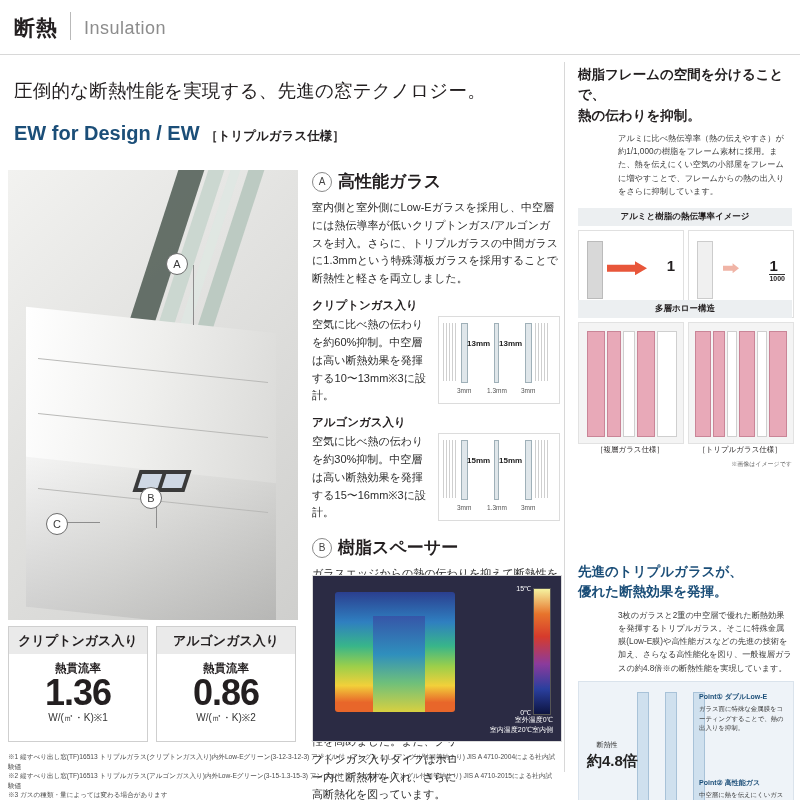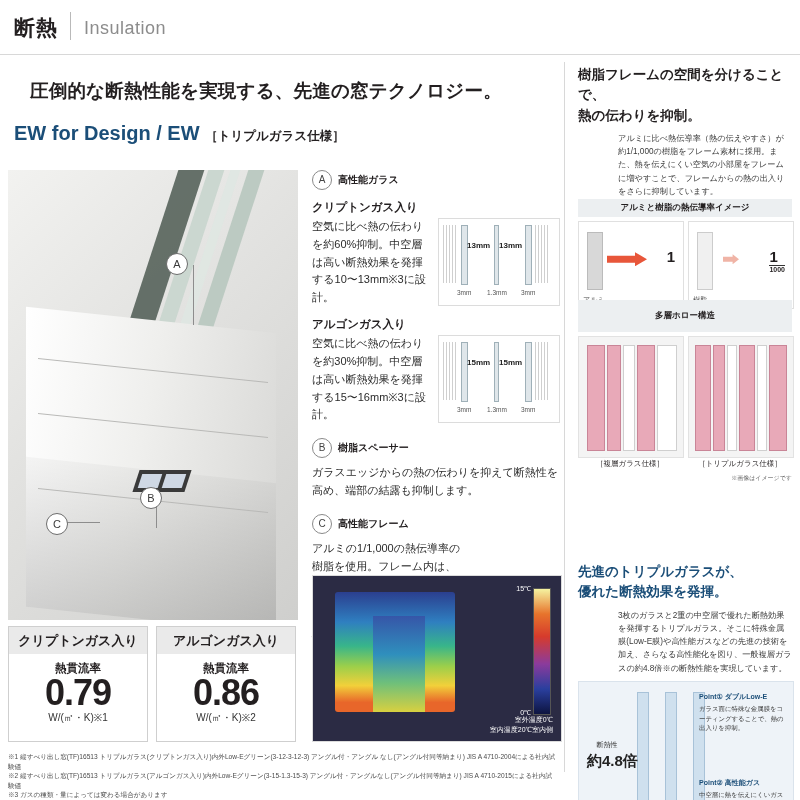--- a/index.html
+++ b/index.html
@@ -9,21 +9,21 @@
   
   .header{position:absolute;left:0;top:0;width:800px;height:54px;border-bottom:1px solid #d8d8d8;}
   .hdr-jp{position:absolute;left:14px;top:14px;font-size:21px;font-weight:bold;letter-spacing:1px;}
   .hdr-div{position:absolute;left:70px;top:12px;width:1px;height:28px;background:#b9b9b9;}
   .hdr-en{position:absolute;left:84px;top:18px;font-size:18px;color:#8c8c8c;letter-spacing:.5px;}
 
   
   .col-div{position:absolute;left:564px;top:62px;width:1px;height:710px;background:#d8d8d8;}
 
   
-  .lead{position:absolute;left:30px;top:78px;width:545px;font-size:18.5px;font-weight:bold;letter-spacing:.2px;}
+  .lead{position:absolute;left:14px;top:78px;width:545px;font-size:18.5px;font-weight:normal;letter-spacing:.2px;}
   .prod{position:absolute;left:14px;top:122px;font-size:20px;font-weight:bold;color:#1b4e78;}
   .prod .small{font-size:12.5px;font-weight:bold;color:#231f20;}
 
   
   .photo{position:absolute;left:8px;top:170px;width:290px;height:450px;background:linear-gradient(135deg,#f2f2f0 0%,#e3e3e1 40%,#cfcfcd 100%);overflow:hidden;}
   .glass1{position:absolute;left:150px;top:-10px;width:16px;height:330px;background:#c9d6cf;transform:skewX(-18deg);opacity:.95;}
   .glass2{position:absolute;left:172px;top:-10px;width:10px;height:330px;background:#dfe7e2;transform:skewX(-18deg);opacity:.9;}
   .glass3{position:absolute;left:190px;top:-10px;width:16px;height:330px;background:#b9c8c0;transform:skewX(-18deg);opacity:.95;}
   .glassdark{position:absolute;left:120px;top:-10px;width:26px;height:330px;background:#4d5a52;transform:skewX(-18deg);opacity:.85;}
   .sashbody{position:absolute;left:18px;top:150px;width:250px;height:300px;background:linear-gradient(100deg,#ffffff 0%,#efefed 45%,#d6d6d4 100%);transform:skewY(6deg);}
@@ -45,21 +45,21 @@
   .perf .sub{font-size:11.5px;font-weight:bold;margin-top:7px;}
   .perf .val{font-size:36px;font-weight:bold;line-height:38px;letter-spacing:-1px;margin-top:-2px;}
   .perf .unit{font-size:10px;color:#333;margin-top:-2px;}
 
   .footnote{position:absolute;left:8px;top:752px;width:548px;font-size:6.6px;line-height:1.45;color:#4a4a4a;}
 
   
   .mid{position:absolute;left:312px;top:170px;width:248px;}
   .sec-head{display:flex;align-items:center;gap:6px;margin-bottom:6px;}
   .sec-mark{width:18px;height:18px;border:1px solid #8a8a8a;border-radius:50%;font-size:10px;line-height:18px;text-align:center;color:#444;}
-  .sec-title{font-size:10px;font-weight:bold;}
+  .sec-title{font-size:17px;font-weight:bold;}
   .body-txt{font-size:11px;line-height:1.62;color:#2b2b2b;}
   .sub-head{font-size:11.5px;font-weight:bold;margin:10px 0 3px;}
 
   .gasblock{position:relative;}
   .gascol{float:left;width:118px;}
   .gasdiag{position:absolute;right:0;top:0;width:120px;height:86px;border:1px solid #dcdcdc;background:#fff;}
   .clearfix::after{content:"";display:block;clear:both;}
 
   .diag-dim{position:absolute;font-size:8px;font-weight:bold;color:#222;}
   .diag-sub{position:absolute;font-size:6.5px;color:#555;}
@@ -71,21 +71,21 @@
   .thermo-shape{position:absolute;left:22px;top:16px;width:120px;height:120px;background:linear-gradient(180deg,#2b3f8f 0%,#2f7fc0 25%,#38b58a 45%,#9ccf4a 62%,#f2d03a 78%,#e8662a 92%);border-radius:3px;}
   .thermo-shape2{position:absolute;left:60px;top:40px;width:52px;height:96px;background:linear-gradient(180deg,#3656a8,#2f8fbd 40%,#6fc07a 70%,#d8d040);}
   .scale{position:absolute;right:10px;top:12px;width:16px;height:125px;background:linear-gradient(180deg,#f5f3a0,#e7742c 20%,#d63b2c 38%,#8b3b9c 60%,#2a3f9e 80%,#0d1440 100%);border:1px solid #555;}
   .scale-lbl{position:absolute;right:30px;font-size:7px;color:#fff;}
   .thermo-cap{position:absolute;right:8px;bottom:6px;font-size:7px;color:#fff;line-height:1.4;text-align:right;}
 
   
   .r{position:absolute;left:578px;width:214px;}
   .r-title{font-size:13.5px;font-weight:bold;line-height:1.5;}
   .r-body{font-size:8.2px;line-height:1.62;color:#3a3a3a;margin-top:6px;margin-left:40px;}
-  .r-figtitle{font-size:8.5px;font-weight:bold;text-align:center;margin-top:1px;}
+  .r-figtitle{font-size:8.5px;font-weight:bold;text-align:center;margin-top:10px;}
   .r-capt{font-size:7.5px;text-align:center;margin-top:3px;}
 
   .cmpbox{position:relative;width:214px;height:86px;margin-top:4px;}
   .cmphalf{position:absolute;top:0;width:104px;height:86px;border:1px solid #e0e0e0;background:#fff;}
   .cmphalf.l{left:0;} .cmphalf.r2{left:110px;}
   .matbar{position:absolute;left:8px;top:10px;width:14px;height:56px;background:#d8d8d8;border:1px solid #bbb;}
   .matbar2{position:absolute;left:8px;top:10px;width:14px;height:56px;background:#f0f0f0;border:1px solid #ccc;}
   .arrowbig{position:absolute;left:28px;top:30px;width:40px;height:14px;background:#e8563a;clip-path:polygon(0 25%,70% 25%,70% 0,100% 50%,70% 100%,70% 75%,0 75%);}
   .arrowsm{position:absolute;left:34px;top:32px;width:16px;height:10px;background:#f0b4a6;clip-path:polygon(0 25%,60% 25%,60% 0,100% 50%,60% 100%,60% 75%,0 75%);}
   .ratio{position:absolute;right:8px;top:26px;font-size:15px;font-weight:bold;}
@@ -143,21 +143,21 @@
     <div class="leader" style="left:58px;top:352px;width:34px;height:1px;"></div>
   </div>
   <div class="marker" style="left:166px;top:253px;">A</div>
   <div class="marker" style="left:140px;top:487px;">B</div>
   <div class="marker" style="left:46px;top:513px;">C</div>
 
   <div class="perfwrap">
     <div class="perf p1">
       <div class="ttl">クリプトンガス入り</div>
       <div class="sub">熱貫流率</div>
-      <div class="val">0.79</div>
+      <div class="val">1.36</div>
       <div class="unit">W/(㎡・K)※1</div>
     </div>
     <div class="perf p2">
       <div class="ttl">アルゴンガス入り</div>
       <div class="sub">熱貫流率</div>
       <div class="val">0.86</div>
       <div class="unit">W/(㎡・K)※2</div>
     </div>
   </div>
 
@@ -167,20 +167,21 @@
     <div>※3 ガスの種類・量によっては変わる場合があります</div>
   </div>
 
   <div class="mid">
 
     <div>
       <div class="sec-head">
         <div class="sec-mark">A</div>
         <div class="sec-title">高性能ガラス</div>
       </div>
+      <div class="body-txt">室内側と室外側にLow-Eガラスを採用し、中空層には熱伝導率が低いクリプトンガス/アルゴンガスを封入。さらに、トリプルガラスの中間ガラスに1.3mmという特殊薄板ガラスを採用することで断熱性と軽さを両立しました。</div>
 
       <div class="sub-head">クリプトンガス入り</div>
       <div class="gasblock clearfix">
         <div class="gascol body-txt">空気に比べ熱の伝わりを約60%抑制。中空層は高い断熱効果を発揮する10〜13mm※3に設計。</div>
         <div class="gasdiag">
           <div class="hatch" style="left:4px;top:6px;width:14px;height:58px;"></div>
           <div class="pane" style="left:22px;top:6px;width:5px;height:58px;"></div>
           <div class="pane" style="left:55px;top:6px;width:3px;height:58px;"></div>
           <div class="pane" style="left:86px;top:6px;width:5px;height:58px;"></div>
           <div class="hatch" style="left:96px;top:6px;width:14px;height:58px;"></div>
@@ -255,21 +256,21 @@
         <div class="ratio">
           <span>1</span>
           <small>1000</small>
         </div>
         <div class="matlbl">樹脂</div>
       </div>
     </div>
   </div>
 
   <div class="r" style="top:300px;">
-    <div class="r-figtitle" style="background:#eceff1;padding:10px 0;margin-top:0;">多層ホロー構造</div>
+    <div class="r-figtitle" style="background:#eceff1;padding:3px 0;margin-top:0;">多層ホロー構造</div>
     <div class="crosssec">
       <div class="cshalf l">
         <div class="pinkbar" style="left:8px;top:8px;width:16px;height:104px;"></div>
         <div class="pinkbar" style="left:28px;top:8px;width:12px;height:104px;"></div>
         <div class="whitebar" style="left:44px;top:8px;width:10px;height:104px;"></div>
         <div class="pinkbar" style="left:58px;top:8px;width:16px;height:104px;"></div>
         <div class="whitebar" style="left:78px;top:8px;width:18px;height:104px;"></div>
       </div>
       <div class="cshalf r2">
         <div class="pinkbar" style="left:6px;top:8px;width:14px;height:104px;"></div>

